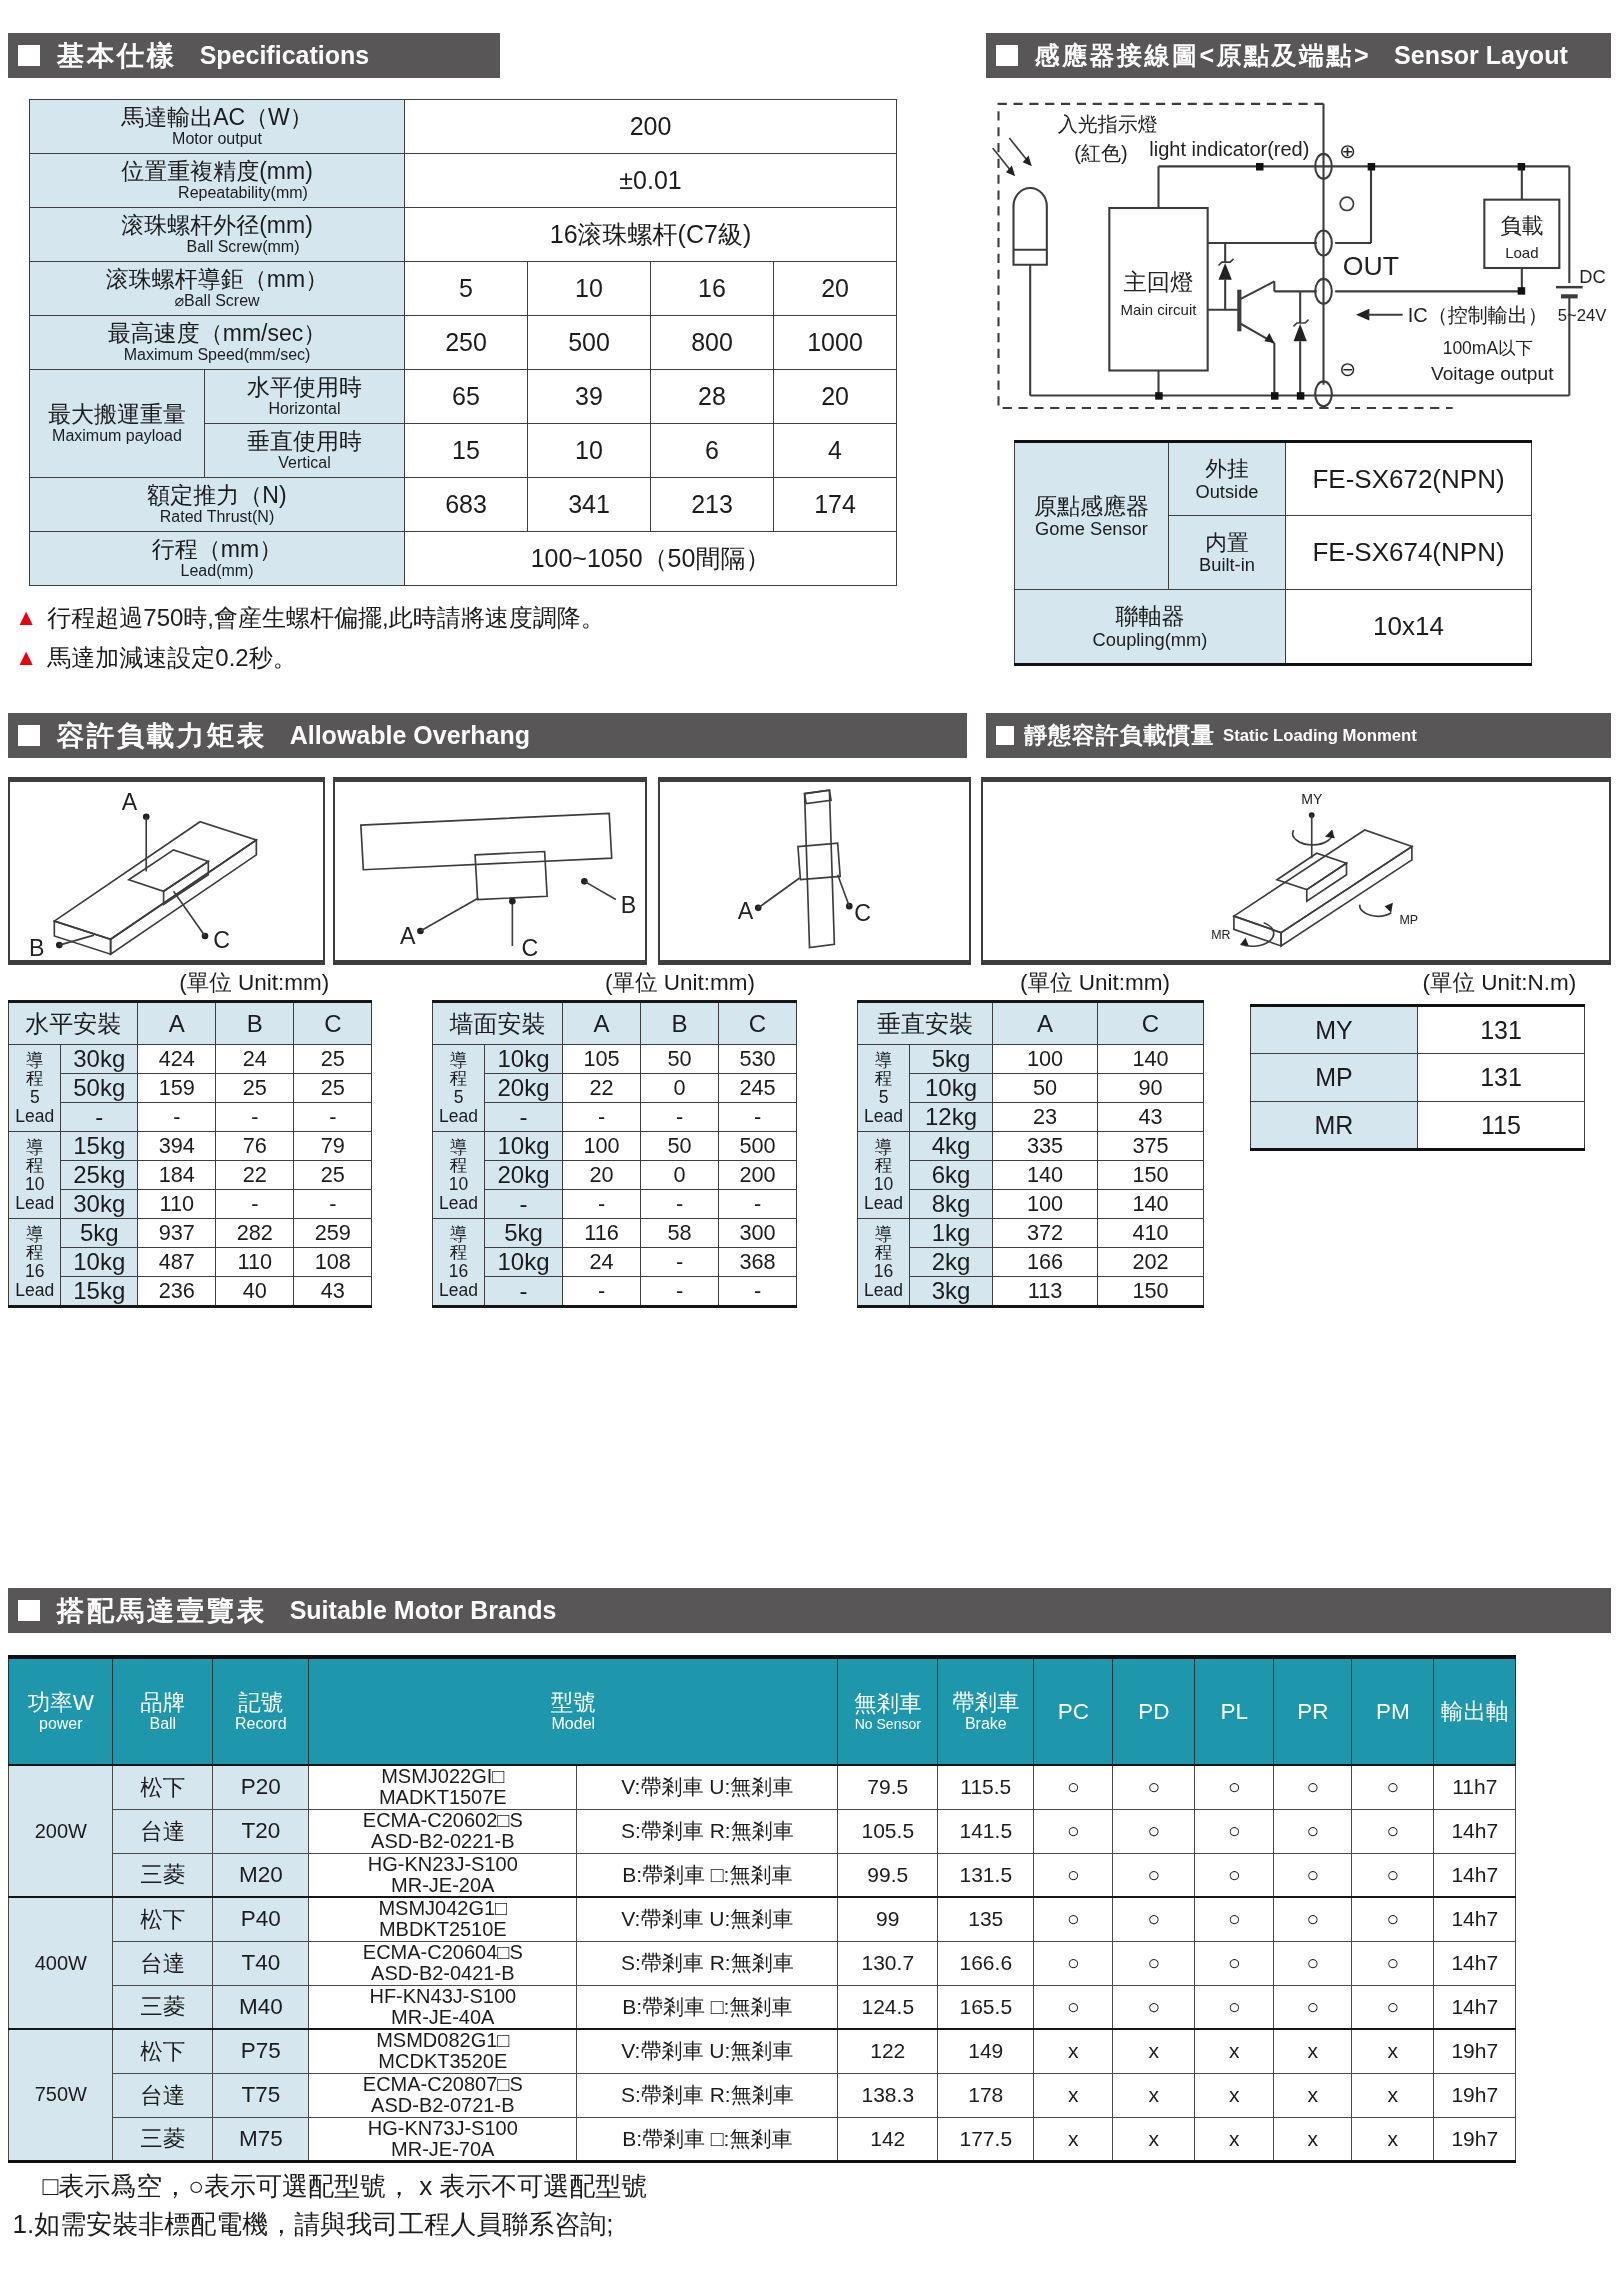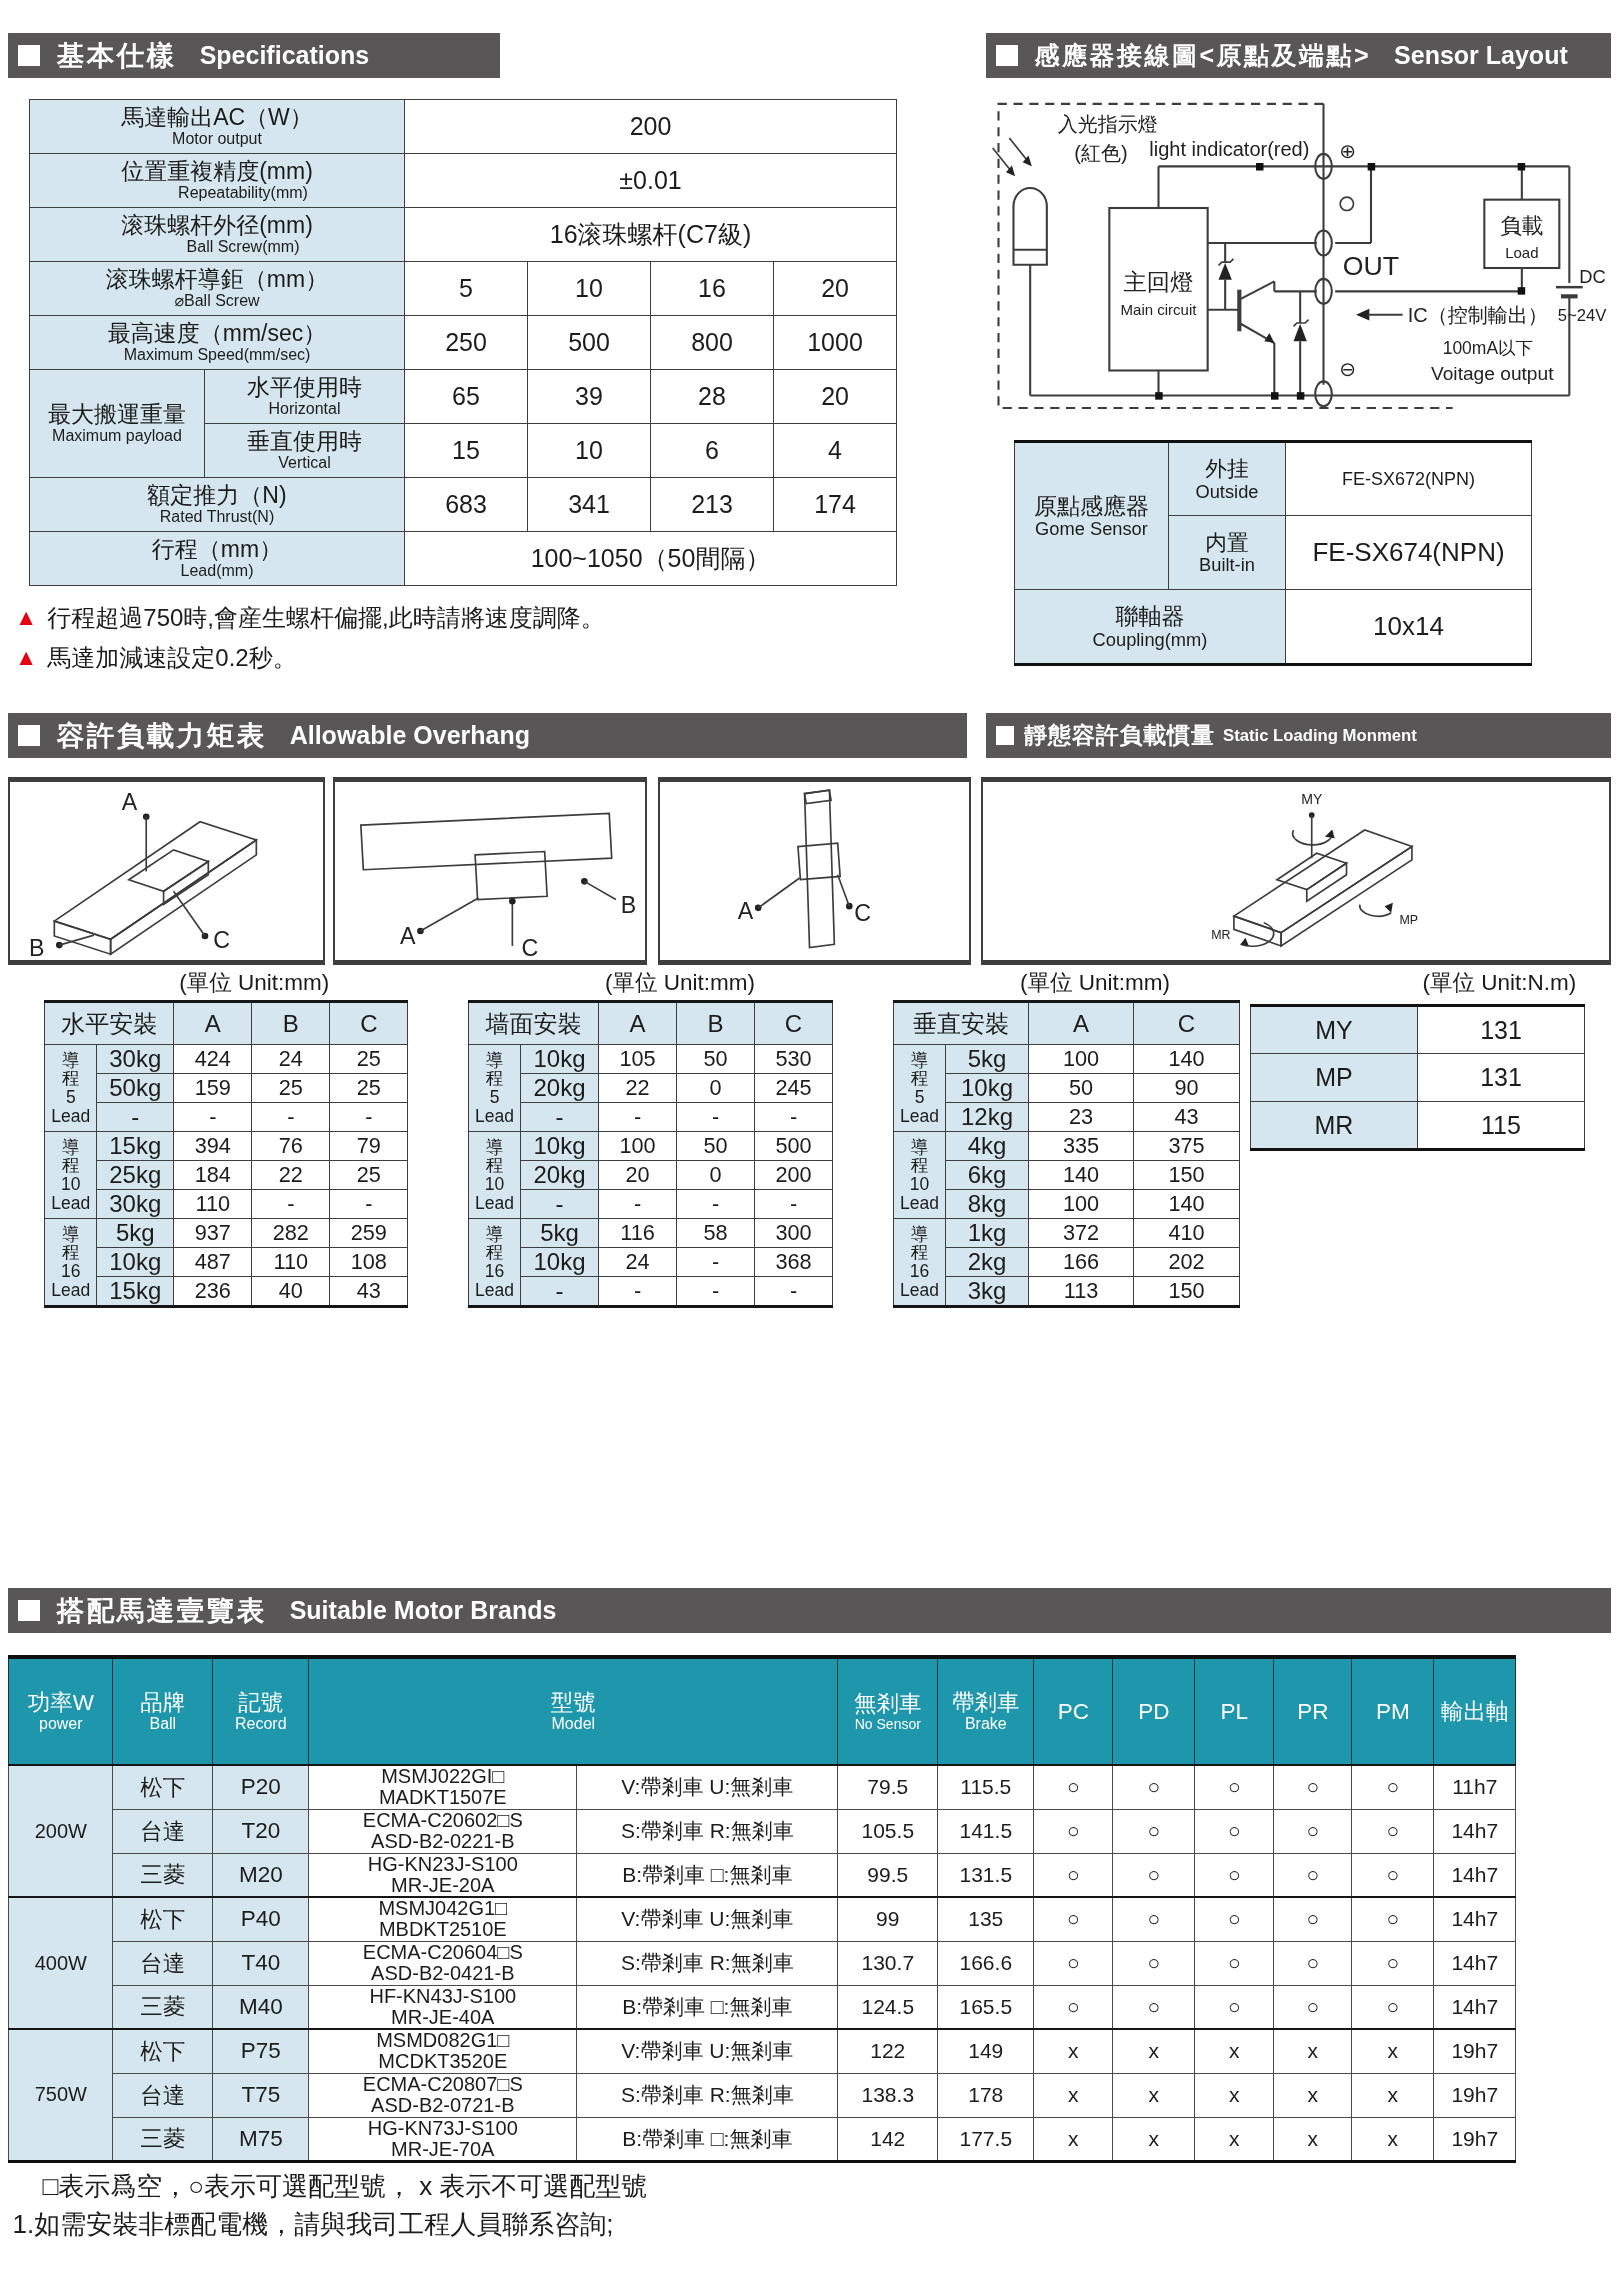--- a/index.html
+++ b/index.html
@@ -25,21 +25,21 @@
   .subc{text-align:center;}
   .val{font-size:25px;}
   
   .note{position:absolute;display:flex;align-items:center;font-size:24px;white-space:nowrap;}
   .note .tri{color:#e60012;margin-right:10px;font-size:22.5px;}
   
   .dbox{position:absolute;height:188px;border:2.5px solid #3e3e3e;border-top-width:5px;border-bottom-width:5px;
         box-sizing:border-box;background:#fff;}
   .dbox svg{width:100%;height:100%;}
   .unit{position:absolute;font-size:22.5px;text-align:right;box-sizing:border-box;}
-  .mt{border-top:3.3px solid #161616;border-bottom:3.3px solid #161616;margin-left:36px;}
+  .mt{border-top:3.3px solid #161616;border-bottom:3.3px solid #161616;}
   .hd{font-size:24px;}
   .lead{white-space:pre-line;font-size:17.5px;line-height:1.07;padding:1.7px 0;}
   .kg{font-size:24px;}
   .num{font-size:21.7px;}
   
   #mot{border-top:4.2px solid #101010;border-bottom:3.3px solid #101010;}
   #mot td{border:1.7px solid #4a4a4a;}
   #mot td.th{background:#1e96ab;color:#fff;border:1.7px solid #173640;}
   .hzh{font-size:22.5px;line-height:1.15;}
   .hen{font-size:16px;line-height:1.05;}
@@ -287,21 +287,21 @@
     <tbody>
         <tr style="height:74px">
       <td rowspan="2" class="blue">
         <div class="zh1">原點感應器</div>
         <div class="en1" style="font-size:18.3px">Gome Sensor</div>
       </td>
       <td class="blue">
         <div class="zh1" style="font-size:21.7px">外挂</div>
         <div class="en1" style="font-size:18.3px">Outside</div>
       </td>
-      <td class="val" style="font-size:18px">FE-SX672(NPN)</td>
+      <td class="val" style="font-size:26px">FE-SX672(NPN)</td>
     </tr>
     <tr style="height:74px">
       <td class="blue">
         <div class="zh1" style="font-size:21.7px">内置</div>
         <div class="en1" style="font-size:18.3px">Built-in</div>
       </td>
       <td class="val" style="font-size:26px">FE-SX674(NPN)</td>
     </tr>
     <tr style="height:75px">
       <td colspan="2" class="blue">

